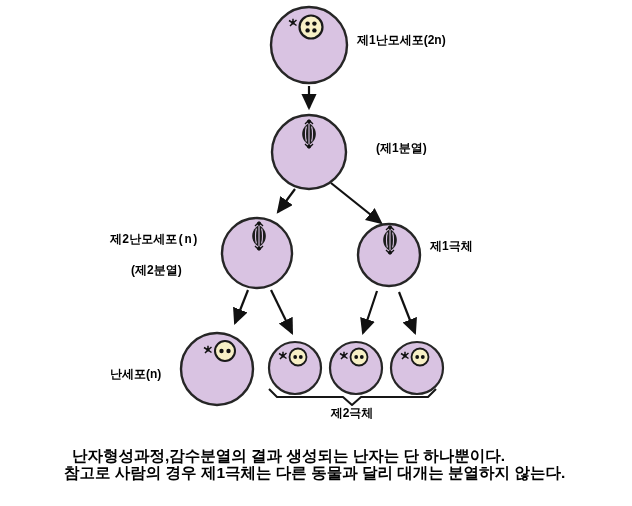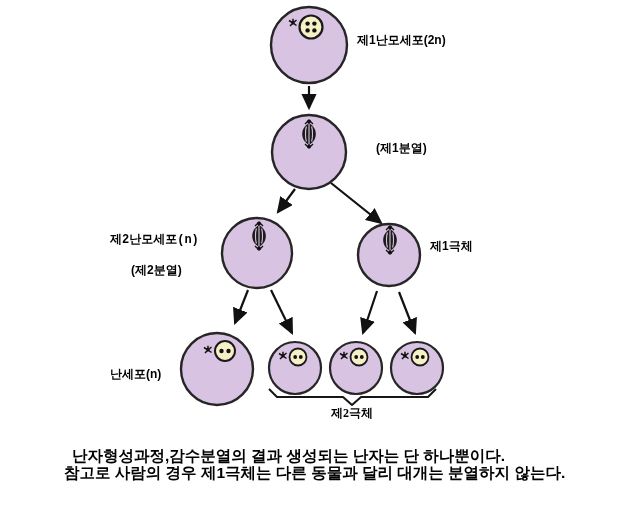--- a/index.html
+++ b/index.html
@@ -130,18 +130,18 @@
   <div class="lbl" style="left:376px;top:142px;">(제1분열)</div>
 
   <div class="lbl" style="left:110px;top:234px;font-family:Liberation Mono, monospace;">제2난모세포(n)</div>
 
   <div class="lbl" style="left:131px;top:264px;">(제2분열)</div>
 
   <div class="lbl" style="left:430px;top:240px;">제1극체</div>
 
   <div class="lbl" style="left:110px;top:360px;margin-top:8px;">난세포(n)</div>
 
-  <div class="lbl lbl-center" style="left:352px;top:407px;font-family:Liberation Serif, serif;">제2극체</div>
+  <div class="lbl lbl-center" style="left:352px;top:407px;">제2극체</div>
 
   <div class="caption-line" style="left:72px;top:446px;">난자형성과정,감수분열의 결과 생성되는 난자는 단 하나뿐이다.</div>
   <div class="caption-line" style="left:64px;top:463px;text-align:right;">참고로 사람의 경우 제1극체는 다른 동물과 달리 대개는 분열하지 않는다.</div>
 
 </div>
 
 </body></html>

